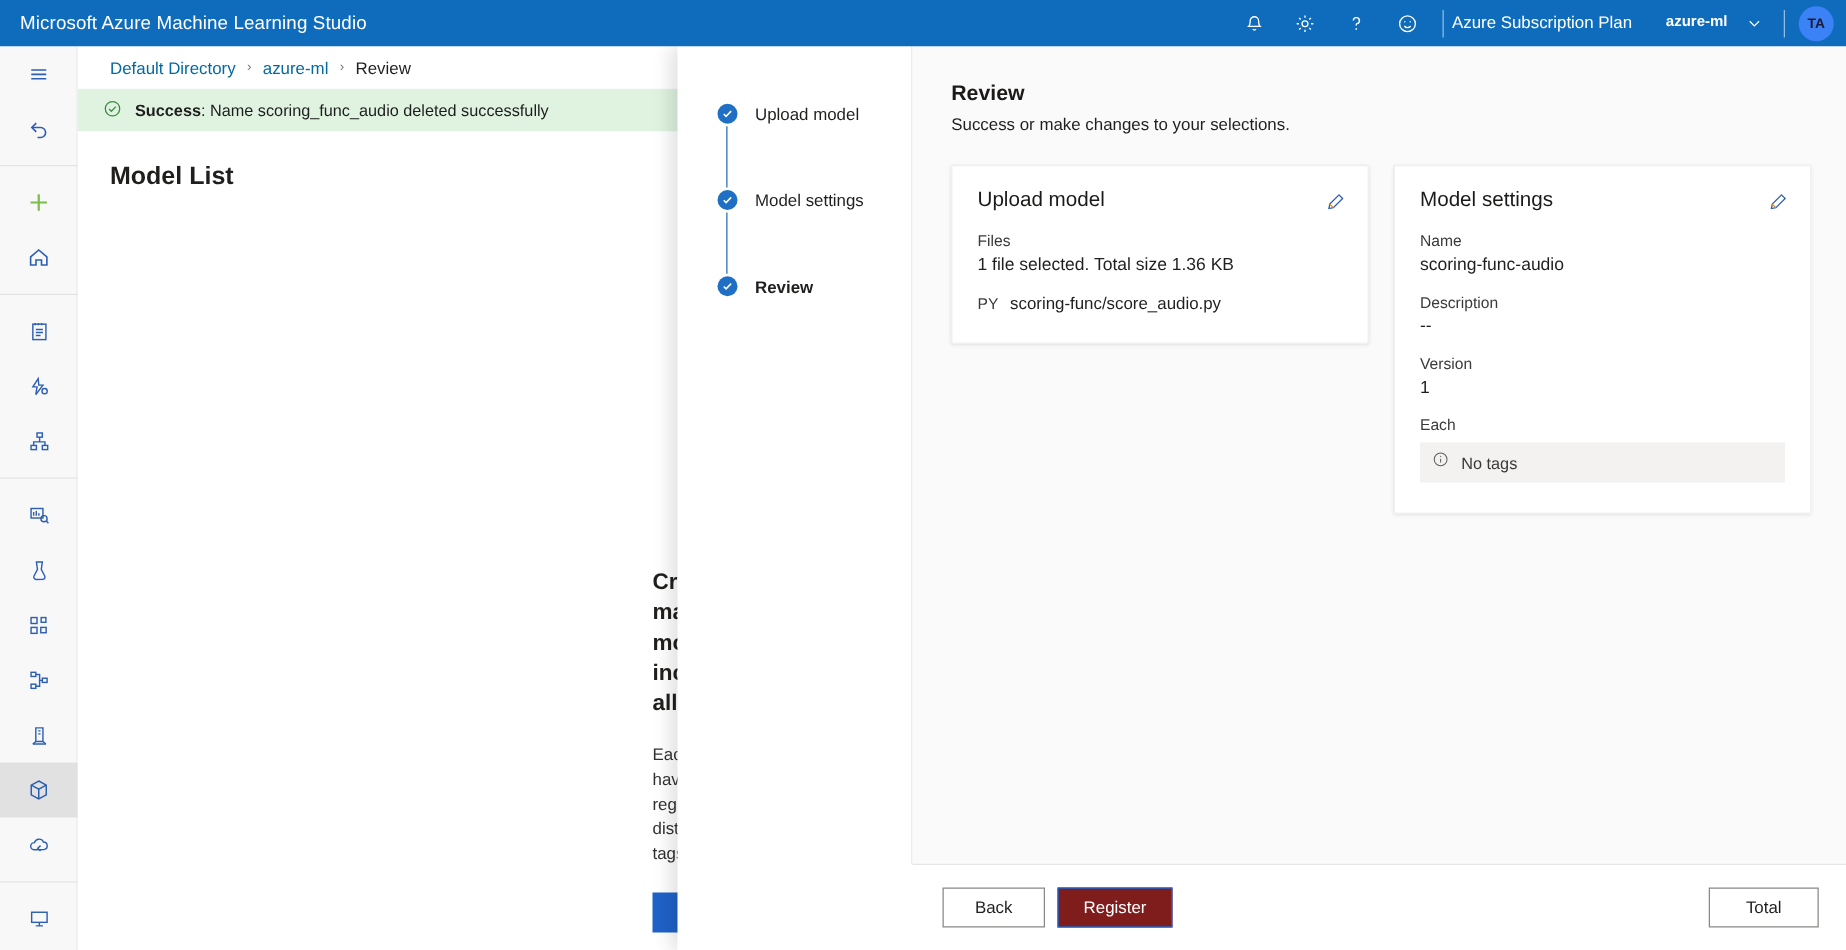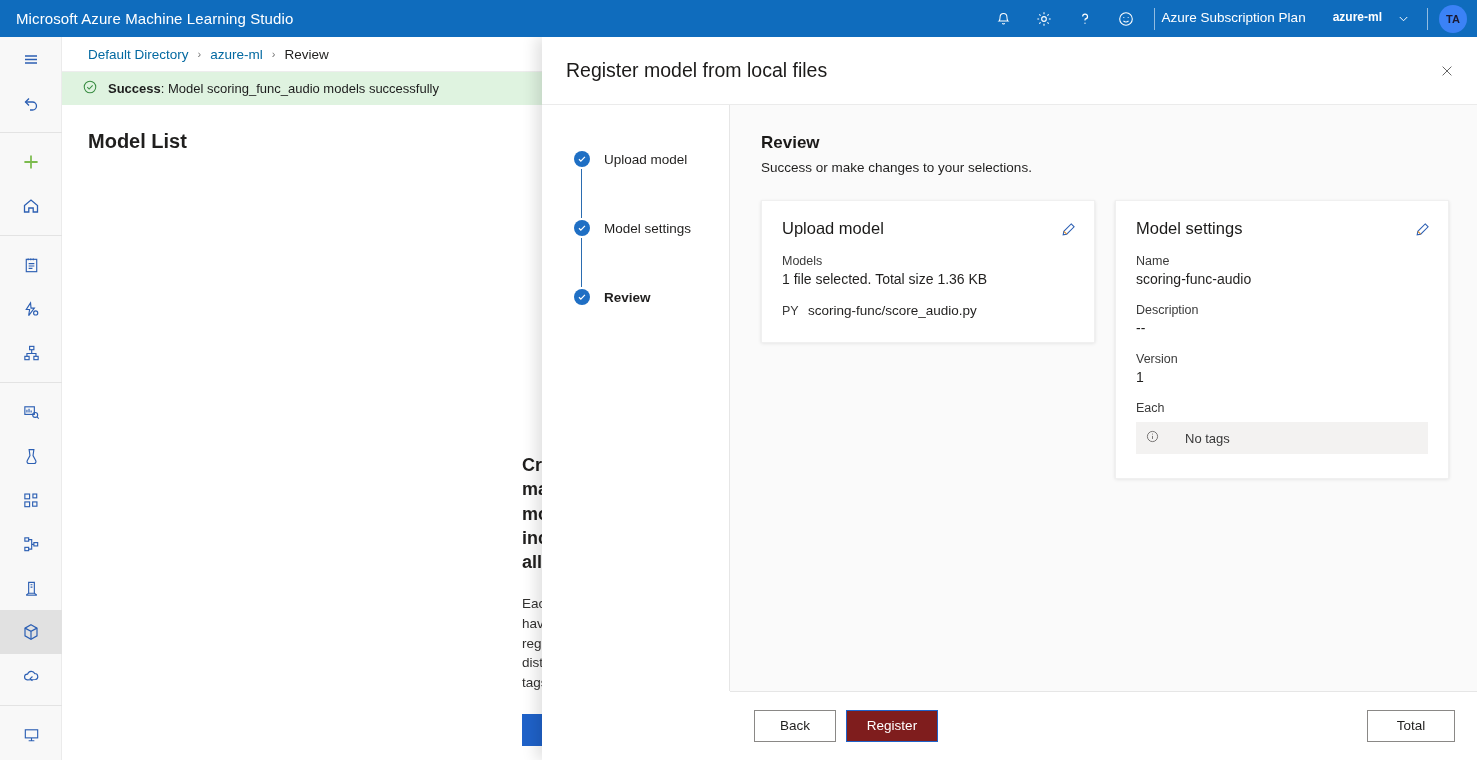--- a/index.html
+++ b/index.html
@@ -116,21 +116,21 @@
     display: flex; align-items: center; justify-content: center;
   }
   .field { margin-top: 16px; }
   .field-label { font-size: 12.5px; color: #3a3a3a; }
   .field-value { font-size: 14px; color: #201f1e; margin-top: 3px; }
   .file-row { display: flex; align-items: center; margin-top: 16px; font-size: 13.5px; }
   .file-ext { font-size: 12.5px; color: #3a3a3a; width: 26px; }
   .file-name { color: #201f1e; }
   .tagbox {
     margin-top: 7px; background: #f3f2f1; height: 32px; display: flex;
-    align-items: center; gap: 25px; padding-left: 9px;
+    align-items: center; gap: 9px; padding-left: 9px;
   }
   .tagbox-text { font-size: 13px; color: #383838; }
 
   .panel-foot {
     height: 69px; flex-shrink: 0; display: flex; align-items: center;
     padding: 0 22px 0 188px; position: relative;
   }
   .foot-line { position: absolute; left: 188px; right: 0; top: 0; height: 1px; background: #e6e6e6; }
   .foot-inner { display: flex; align-items: center; width: 100%; padding-left: 24px; }
   .btn {
@@ -322,44 +322,36 @@
       <span class="crumb-cur">Review</span>
     </div>
 
     <div class="banner">
       <span>
         <svg width="16" height="16" viewBox="0 0 20 20" fill="none" stroke="#3a8d43" stroke-width="1.3">
           <circle cx="10" cy="10" r="7.2"></circle>
             <path d="M6.6 10.2l2.3 2.3 4.4-4.6"></path>
         </svg>
       </span>
-      <span><b>Success</b><span>: Model scoring_func_audio models successfully</span></span>
+      <span><b>Success</b><span>: Name scoring_func_audio deleted successfully</span></span>
     </div>
 
     <div class="page-title">Model List</div>
 
     <div class="empty-wrap">
       <div class="empty-h" style="white-space:pre-line">Create and manage models
 including all versions</div>
       <div class="empty-p">Each model can have versions registered with distinct files and tags.</div>
       <button class="empty-btn">Register model</button>
       
     </div>
   </div>
 
   <div class="panel">
 
-    <div class="panel-head">
-      <div class="panel-title">Register model from local files</div>
-      <div class="panel-close">
-        <svg width="16" height="16" viewBox="0 0 20 20" stroke="#5f5f5f" stroke-width="1.2">
-          <path d="M4.5 4.5l11 11M15.5 4.5l-11 11"></path>
-        </svg>
-      </div>
-    </div>
 
     <div class="panel-body">
 
       <div class="steps">
         <div class="step">
           <span class="step-dot">
             <svg width="10" height="10" viewBox="0 0 12 12" fill="none" stroke="#fff" stroke-width="1.5">
                 <path d="M2.4 6.3l2.2 2.2 4.9-5"></path>
               </svg>
           </span>
@@ -397,21 +389,21 @@
             <div class="card-title">Upload model</div>
             <div class="card-edit">
               <svg width="17" height="17" viewBox="0 0 20 20" fill="none" stroke="#2c5fb3" stroke-width="1.2">
                 <path d="M13.2 3.4l3.4 3.4-8.7 8.7-4.2.8.8-4.2z"></path>
                 <path d="M4.5 12.1l3.4 3.4" stroke="#d98a2b"></path>
               </svg>
             </div>
 
 
             <div class="field">
-              <div class="field-label">Models</div>
+              <div class="field-label">Files</div>
               <div class="field-value">1 file selected. Total size 1.36 KB</div>
             </div>
 
             <div class="file-row">
               <span class="file-ext">PY</span>
               <span class="file-name">scoring-func/score_audio.py</span>
             </div>
           </div>
 
           <div class="card">

